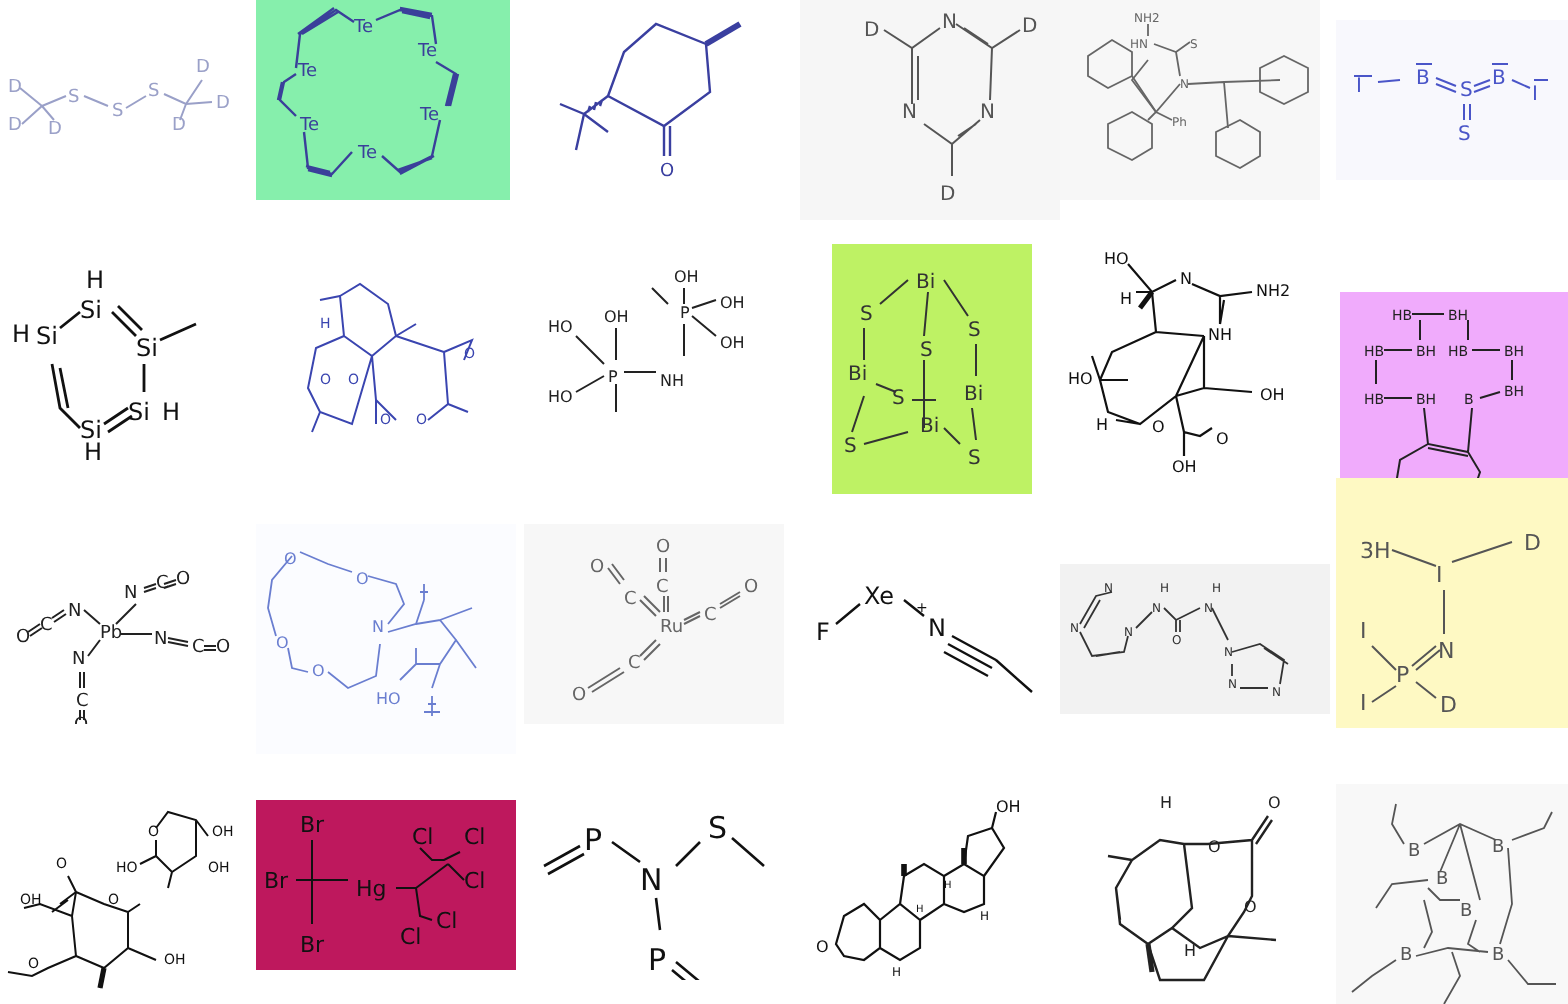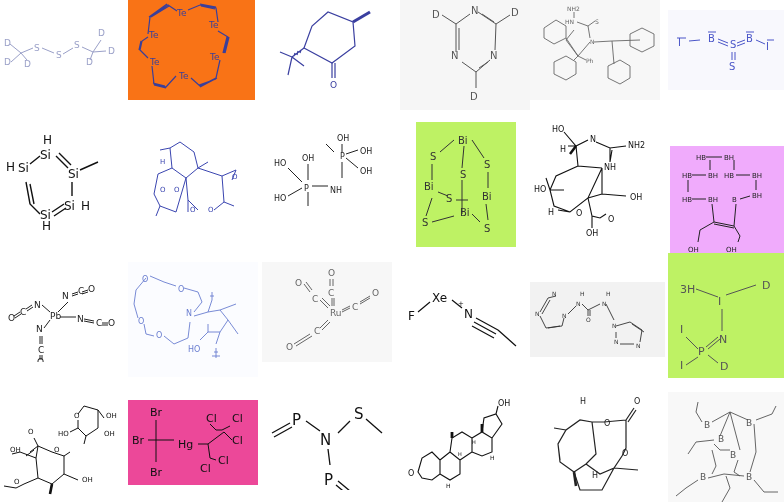--- a/index.html
+++ b/index.html
@@ -21,21 +21,21 @@
       <text x="56" y="38">S</text>
       <text x="74" y="28">S</text>
       <text x="98" y="16">D</text>
       <text x="108" y="34">D</text>
       <text x="86" y="45">D</text>
     </g>
     <path d="M10 24 L21 33 M11 42 L21 33 L27 40 M21 33 L33 28 M42 28 L54 33 M63 34 L73 28 M82 27 L93 32 L101 20 M93 32 L106 31 M93 32 L90 40"></path>
   </svg>
 </div>
 
-<div class="cell" style="left:128px;top:0;width:127px;height:100px;background:#f97316;">
+<div class="cell" style="left:128px;top:0;width:127px;height:100px;background:#86efac;">
   <svg viewBox="0 0 127 100" stroke="#3a3f9a" fill="none" stroke-width="1.2">
     <g fill="#3a3f9a" stroke="none" font-size="9">
       <text x="49" y="16">Te</text>
       <text x="81" y="28">Te</text>
       <text x="82" y="60">Te</text>
       <text x="51" y="79">Te</text>
       <text x="22" y="65">Te</text>
       <text x="21" y="38">Te</text>
     </g>
     <path d="M20 34 L22 17 L40 5 L49 11 M23 17 L41 6 M21 17 L39 4"></path>
@@ -291,21 +291,21 @@
       <text x="72" y="24">N</text>
       <text x="56" y="40">O</text>
       <text x="82" y="46">N</text>
       <text x="84" y="62">N</text>
       <text x="106" y="66">N</text>
     </g>
     <path d="M10 30 L18 16 L26 14 M12 32 L20 18 M10 34 L16 46 L32 44 L34 36 M18 46 L30 44 M38 32 L46 24 M52 22 L58 28 L70 22 M58 28 L58 34 M60 28 L60 34 M76 22 L84 38 M86 44 L100 40 L112 48 L110 60 M102 42 L114 50 M86 50 L86 56 M90 62 L104 62"></path>
   </svg>
 </div>
 
-<div class="cell" style="left:668px;top:253px;width:116px;height:125px;background:#bef264;">
+<div class="cell" style="left:668px;top:239px;width:116px;height:125px;background:#fef9c3;">
   <svg viewBox="0 0 116 125" stroke="#555555" fill="none" stroke-width="1">
     <g fill="#555555" stroke="none" font-size="11">
       <text x="12" y="40">3H</text>
       <text x="50" y="52">I</text>
       <text x="94" y="36">D</text>
       <text x="51" y="90">N</text>
       <text x="12" y="80">I</text>
       <text x="30" y="102">P</text>
       <text x="12" y="116">I</text>
       <text x="52" y="117">D</text>
@@ -326,21 +326,21 @@
       <text x="54" y="60">O</text>
       <text x="14" y="92">O</text>
       <text x="82" y="90">OH</text>
     </g>
     <path d="M78 22 L84 14 L98 18 L104 26 M98 18 L98 36 L86 44 L78 36 L78 28 M78 36 L70 40 M86 44 L84 52 M38 54 L52 60 L64 64 L64 82 L52 92 L38 86 L36 66 L38 54 L34 46 M36 66 L20 60 L12 62 M38 86 L24 92 L16 96 L4 94 M52 92 L50 102 M64 82 L78 88 M64 64 L70 60"></path>
     <path d="M38 54 L30 60 M34 58 L26 64"></path>
     <path d="M52 92 L50 102" stroke-width="2.6"></path>
   </svg>
 </div>
 
-<div class="cell" style="left:128px;top:400px;width:130px;height:85px;background:#ec4899;">
+<div class="cell" style="left:128px;top:400px;width:130px;height:85px;background:#be185d;">
   <svg viewBox="0 0 130 85" stroke="#111111" fill="none" stroke-width="1">
     <g fill="#111111" stroke="none" font-size="11">
       <text x="22" y="16">Br</text>
       <text x="4" y="44">Br</text>
       <text x="22" y="76">Br</text>
       <text x="50" y="48">Hg</text>
       <text x="78" y="22">Cl</text>
       <text x="104" y="22">Cl</text>
       <text x="104" y="44">Cl</text>
       <text x="90" y="64">Cl</text>

